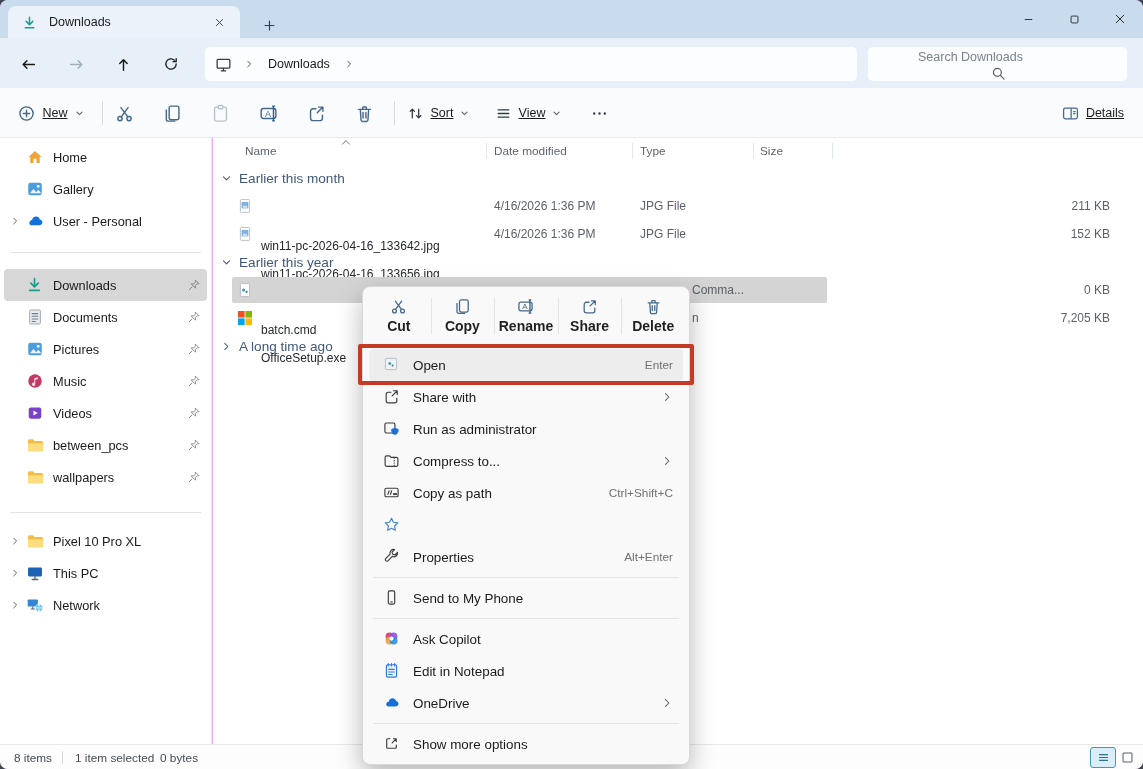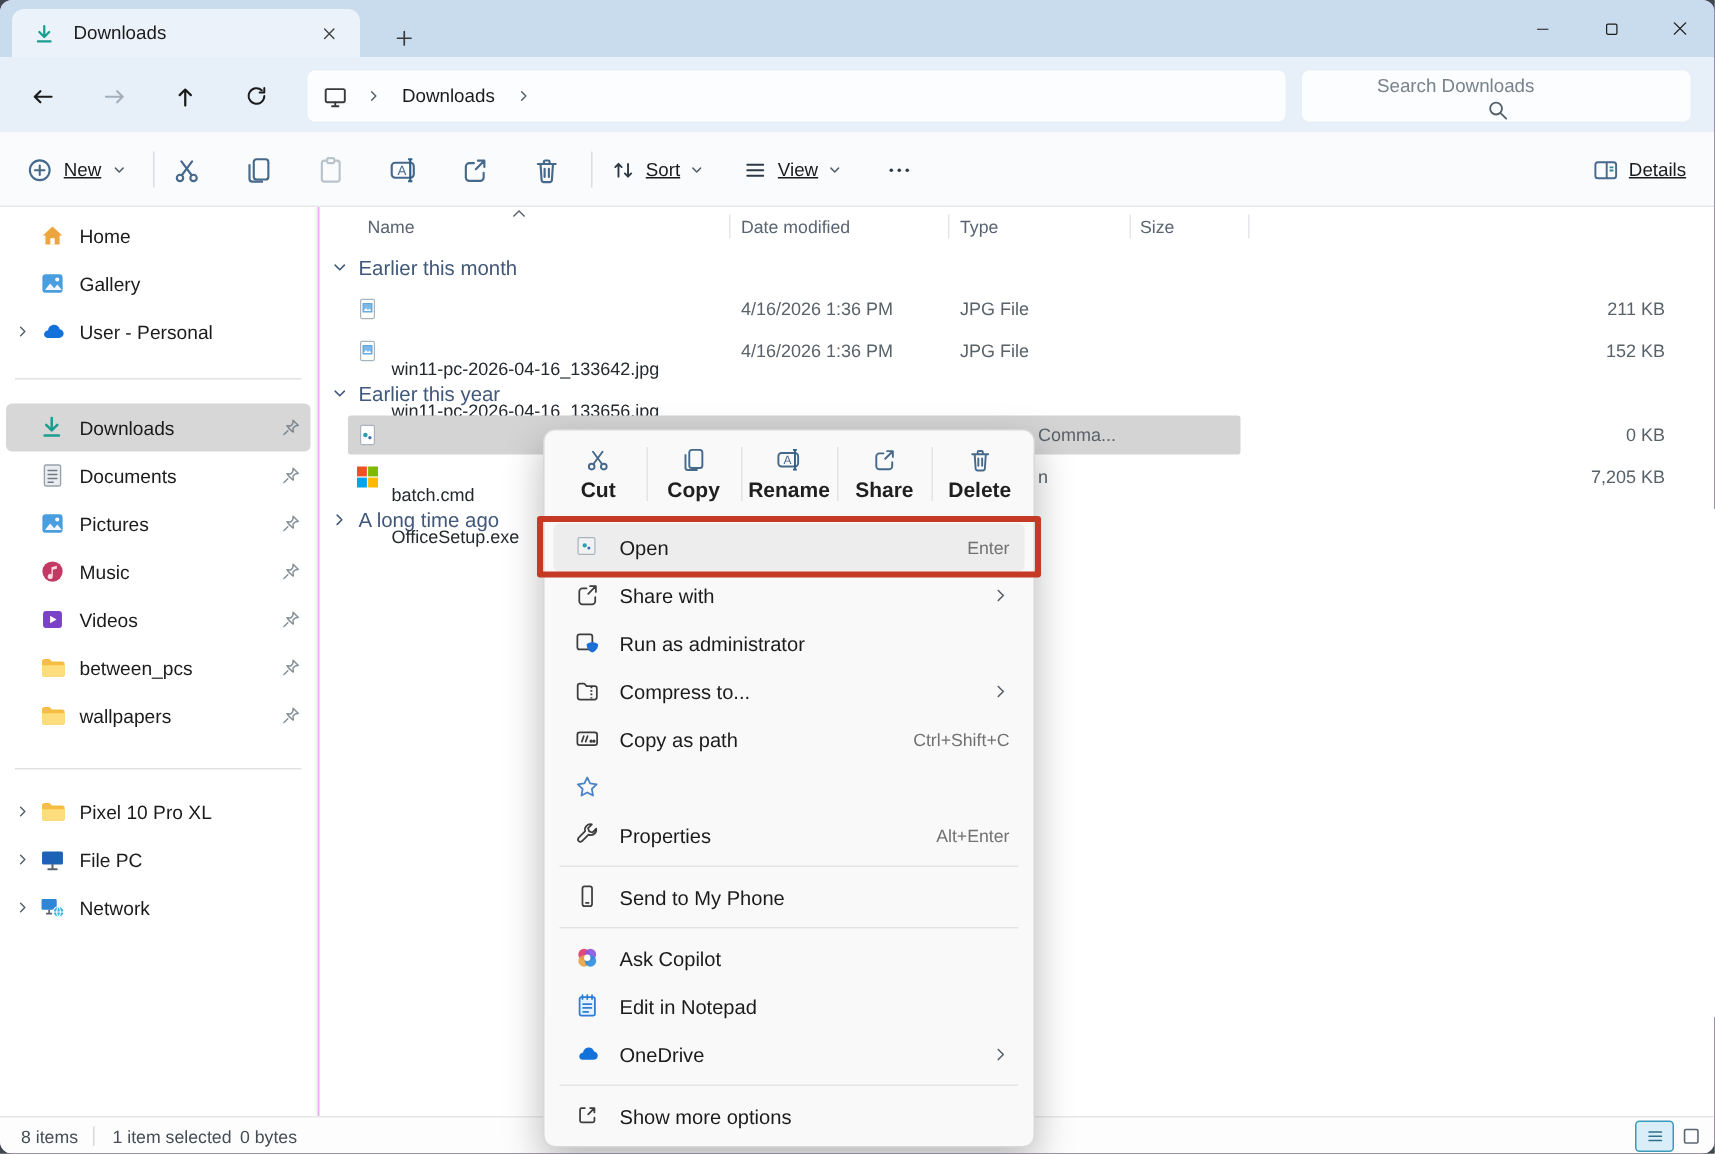--- a/index.html
+++ b/index.html
@@ -467,21 +467,21 @@
             <svg width="10" height="10" viewBox="0 0 16 16" fill="none" stroke="#55606a" stroke-width="1.6" stroke-linecap="round" stroke-linejoin="round">
               <path d="M6 3.5 10.5 8 6 12.5"></path>
             </svg>
           </span>
         <span class="s-ic">
             <svg width="18" height="18" viewBox="0 0 16 16">
               <rect x="1.8" y="3.2" width="12.4" height="7.8" rx="1" fill="#1c63b7"></rect>
               <path d="M5.5 13.8h5M8 11v2.8" stroke="#5a6470" stroke-width="1.2" fill="none" stroke-linecap="round"></path>
             </svg>
           </span>
-        <span class="s-label">File PC</span>
+        <span class="s-label">This PC</span>
       </div>
 
       <div class="side-item">
         <span class="chev-slot">
             <svg width="10" height="10" viewBox="0 0 16 16" fill="none" stroke="#55606a" stroke-width="1.6" stroke-linecap="round" stroke-linejoin="round">
               <path d="M6 3.5 10.5 8 6 12.5"></path>
             </svg>
           </span>
         <span class="s-ic">
             <svg width="18" height="18" viewBox="0 0 16 16">

